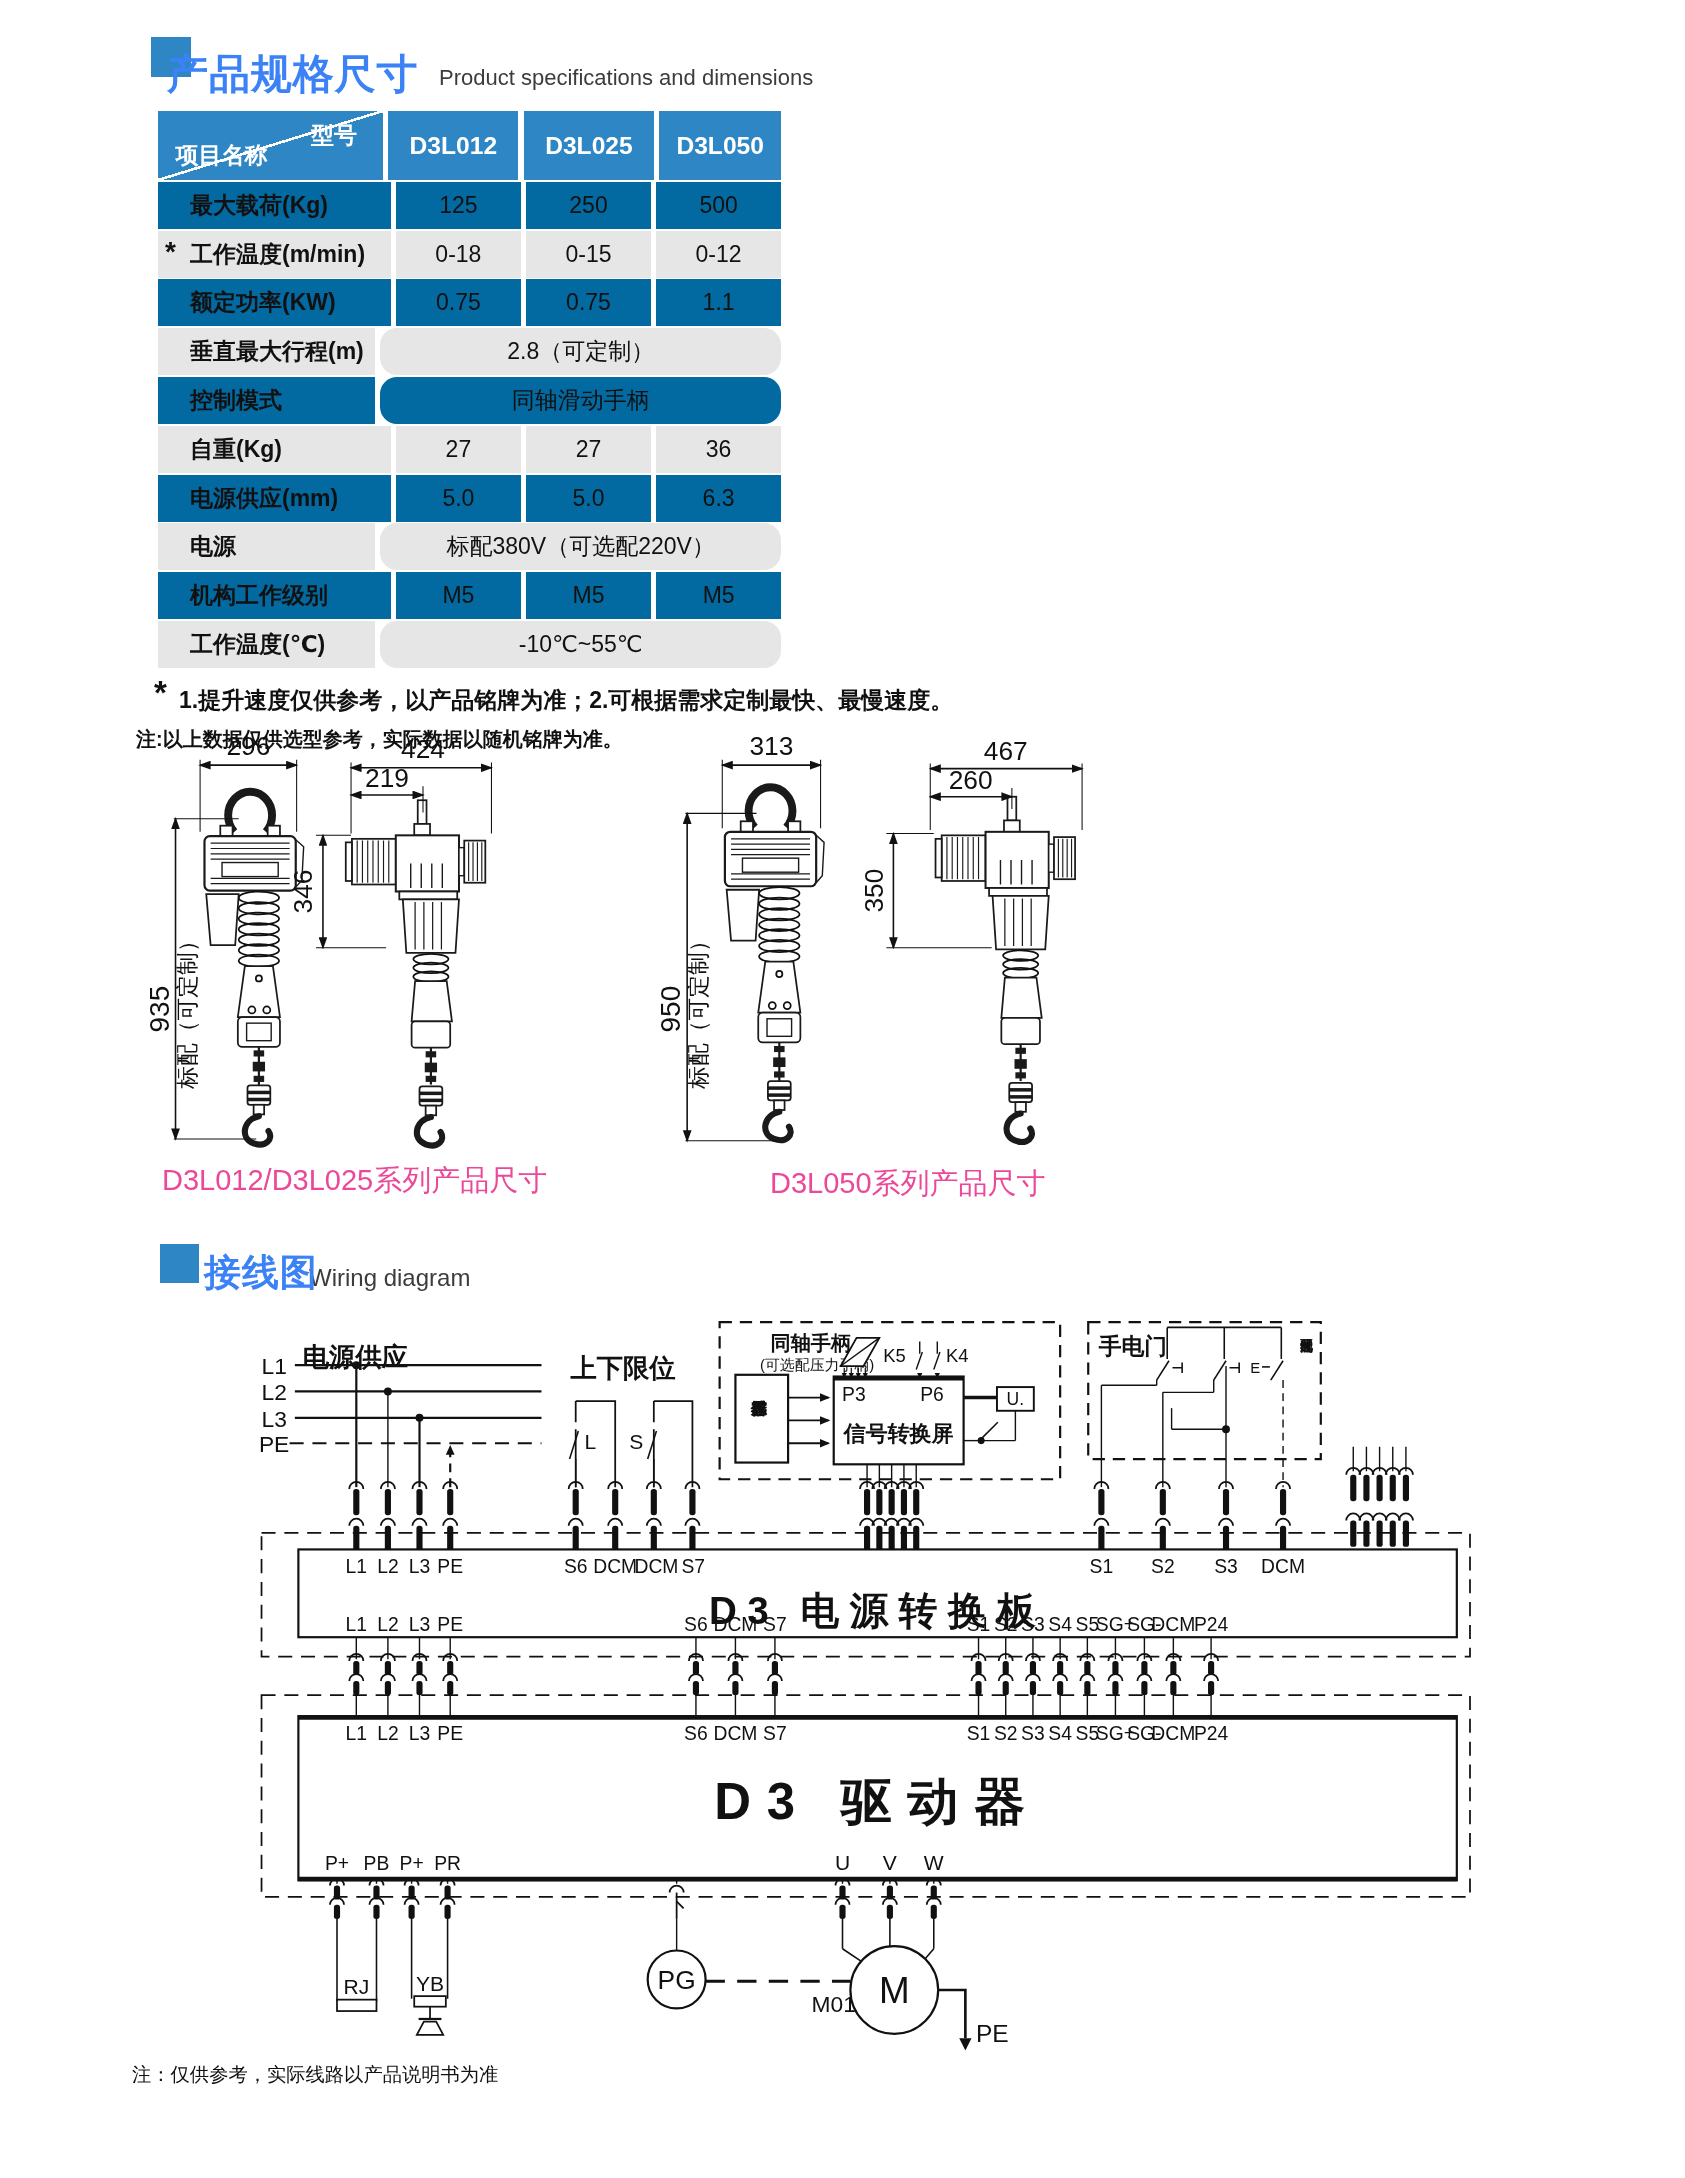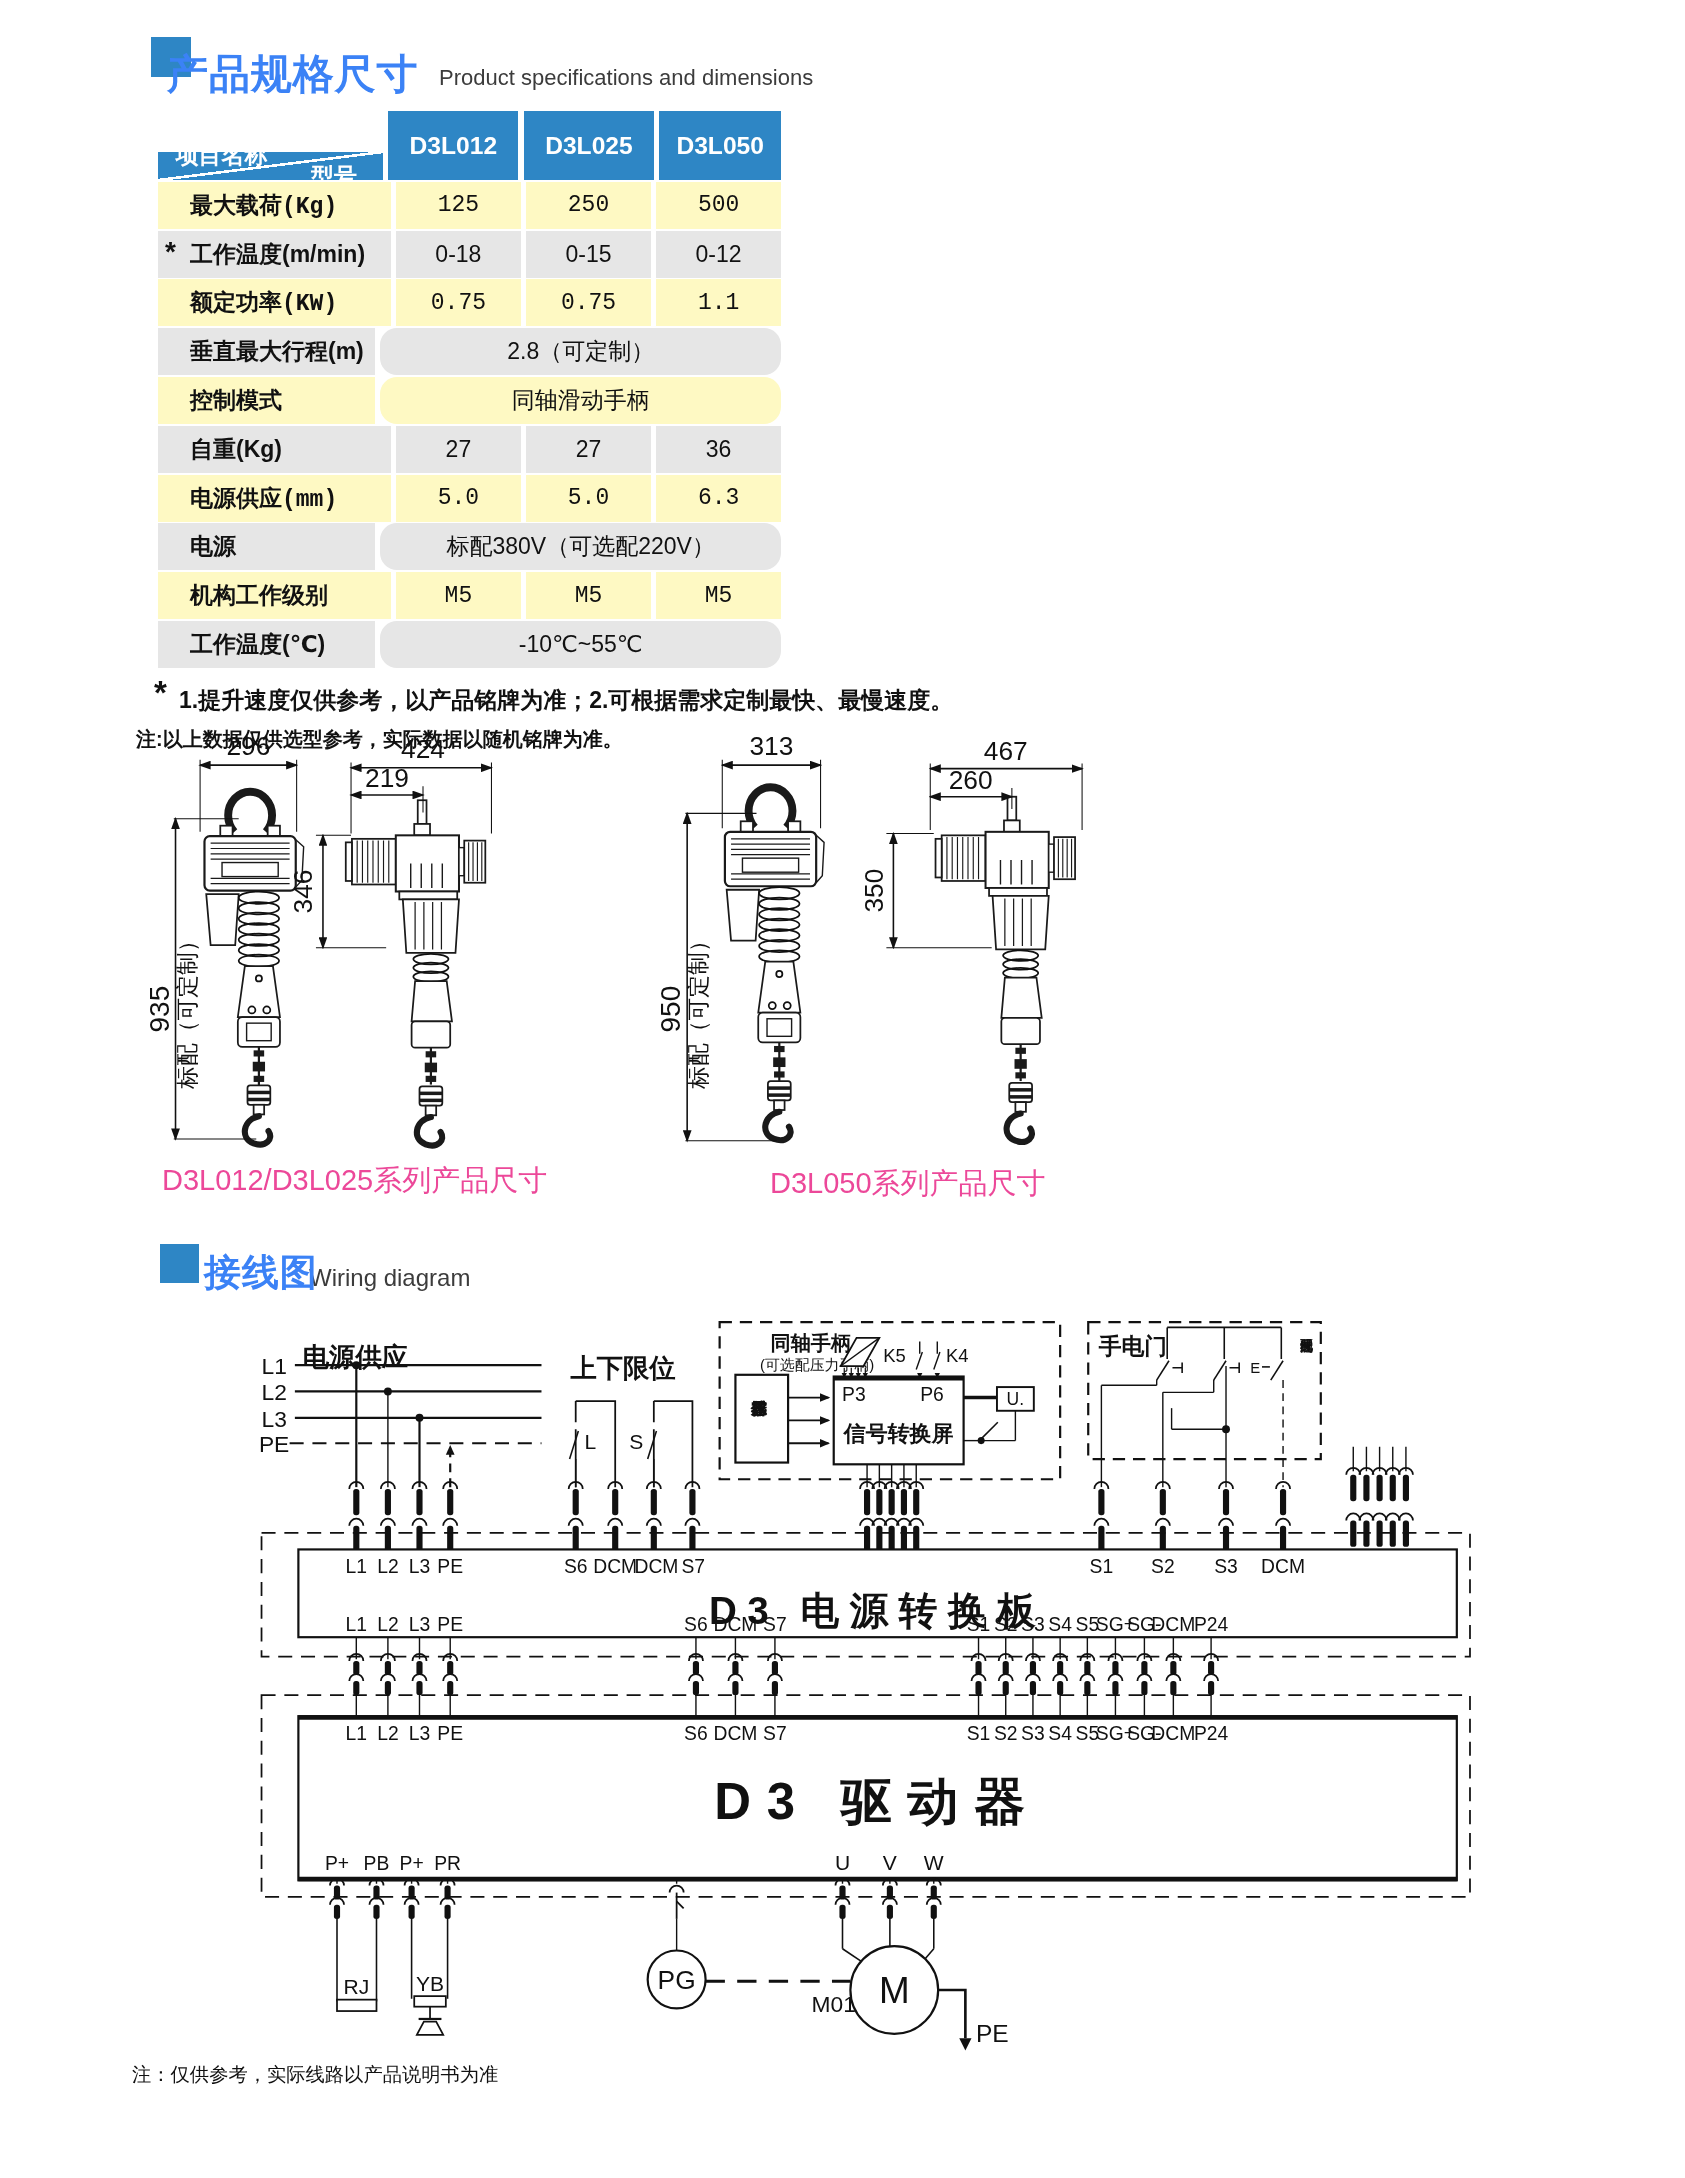--- a/index.html
+++ b/index.html
@@ -7,27 +7,27 @@
         font-family:"Liberation Sans","DejaVu Sans",sans-serif;color:#111;}
   .abs{position:absolute;}
   
   .sq{position:absolute;background:#2E86C5;}
   .sec-title{position:absolute;font-weight:bold;color:#3b82f6;letter-spacing:0.9px;z-index:2;}
   .sec-sub{position:absolute;color:#3c3c3c;}
   
   .spec-table{position:absolute;left:158px;top:111px;width:623px;}
   .thead{display:flex;height:69px;margin-bottom:1.8px;}
   .corner{width:233px;background:#2E86C5;position:relative;color:#fff;
-    background-image:linear-gradient(to bottom right,transparent calc(50% - 1.3px),#fff calc(50% - 1.3px),#fff calc(50% + 1.3px),transparent calc(50% + 1.3px));margin-top:41px;}
+    background-image:linear-gradient(to bottom right,transparent calc(50% - 1.3px),#fff calc(50% - 1.3px),#fff calc(50% + 1.3px),transparent calc(50% + 1.3px));}
   .corner-top{position:absolute;top:8.8px;right:26px;font-size:23px;font-weight:bold;}
   .corner-bottom{position:absolute;bottom:8.8px;left:17.6px;font-size:23px;font-weight:bold;}
   .th{width:135px;margin-left:5.3px;background:#2E86C5;color:#fff;display:flex;align-items:center;justify-content:center;font-size:24.6px;font-weight:bold;}
   .th:last-child{width:126px;}
   .trow{display:flex;height:47px;margin-bottom:1.8px;}
-  .r-light .cell{background:#fef9c3;font-family:Liberation Mono, monospace;}
+  .r-light .cell{background:#0369a1;}
   .r-dark .cell{background:#E6E6E6;}
   .tlabel{width:233px;display:flex;align-items:center;padding-left:32px;box-sizing:border-box;font-weight:bold;font-size:23px;position:relative;}
   .star{position:absolute;left:7px;top:5.3px;font-weight:bold;font-size:28px;}
   .td{width:125px;margin-left:5.3px;display:flex;align-items:center;justify-content:center;font-size:23px;}
   .td.spanv{width:435px;border-radius:17px;}
   .note1-star{position:absolute;left:154px;top:674px;font-size:33px;font-weight:bold;}
   .note1{position:absolute;left:179px;top:685px;font-size:23px;font-weight:bold;}
   .note2{position:absolute;left:136px;top:726px;font-size:20px;font-weight:bold;}
   .caption{position:absolute;font-size:29px;font-weight:500;color:#ec4899;}
   .vtext{position:absolute;writing-mode:vertical-rl;text-orientation:upright;color:#111;}

